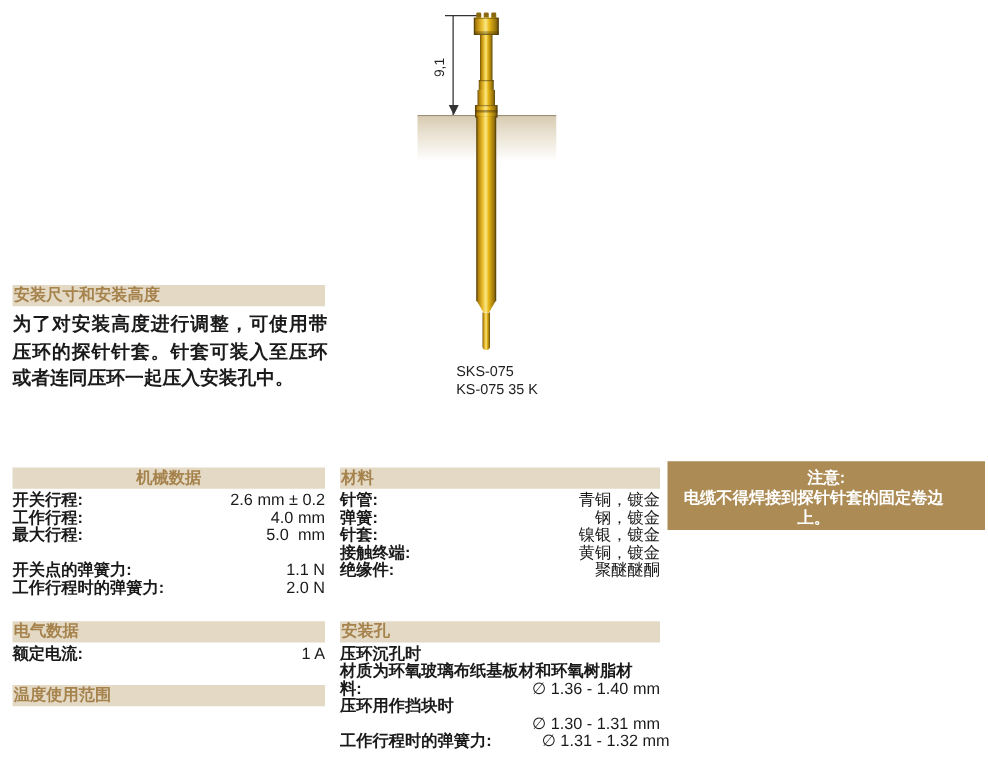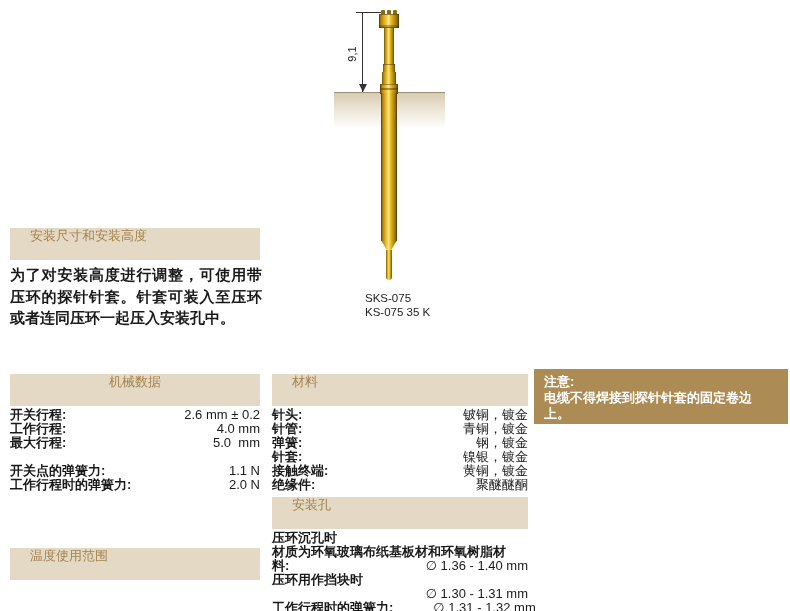--- a/index.html
+++ b/index.html
@@ -2,34 +2,34 @@
 <html style="--header-bg: #e3d9c5; --header-text: #a6834d; --note-bg: #ac8b54; --note-text: #ffffff; --probe-gold: #e8b615; --board-tan: #d8cbb2;"><head>
 <meta charset="utf-8">
 <style>
   html,body{margin:0;padding:0;background:#fff;}
   .canvas{position:relative;width:790px;height:611px;background:#fff;overflow:hidden;
           font-family:"Liberation Sans","DejaVu Sans",sans-serif;color:#1a1a1a;}
 
   
   .sec{position:absolute;}
   .sec-header{background:var(--header-bg,#e3d9c5);color:var(--header-text,#a6834d);
-              font-size:13px;font-weight:normal;line-height:15px;height:32px;padding:0 20px;
+              font-size:13px;font-weight:bold;line-height:15px;height:17px;padding:0 1px;
               box-sizing:border-box;}
   .rows{margin-top:2px;}
   .row{display:flex;justify-content:space-between;align-items:baseline;
        font-size:13px;line-height:14px;height:14px;white-space:pre;gap:40px;}
   .row .lbl{font-weight:bold;}
   .row .val{font-weight:normal;}
   .para{margin:4px 0 0 0;font-size:15px;font-weight:bold;line-height:21.5px;width:252px;
         text-align:justify;}
 
   
   .note{position:absolute;left:534px;top:369px;width:254px;height:55px;box-sizing:border-box;
         background:var(--note-bg,#ac8b54);color:var(--note-text,#fff);
-        padding:5px 10px;font-size:13px;font-weight:bold;line-height:16px;}
+        padding:5px 10px;font-size:13px;font-weight:bold;line-height:16px;text-align:center;}
   .note-body{width:214px;}
 
   
   .diagram{position:absolute;left:334px;top:8px;width:130px;height:320px;}
   .gold{background:linear-gradient(90deg,#6b520e 0%,#b8860b 12%,#edc335 34%,#f9e888 48%,
         #e8b615 62%,#9a750c 88%,#5e470c 100%);}
   .board{position:absolute;left:0;top:84px;width:111px;height:36px;
          border-top:1px solid #9c8f74;
          background:linear-gradient(180deg,var(--board-tan,#d8cbb2) 0%,#ece5d6 45%,rgba(255,255,255,0) 100%);}
   .dim-vline{position:absolute;left:28px;top:4px;width:1px;height:80px;background:#333;}
@@ -128,24 +128,20 @@
           <span class="lbl">工作行程时的弹簧力:</span>
           <span class="val">2.0 N</span>
         </div>
       </div>
   </div>
 
   <div class="sec" style="left:272px;top:374px;width:256px;">
     <div class="sec-header">材料</div>
     <div class="rows">
 
-        <div class="row">
-          <span class="lbl">针头:</span>
-          <span class="val">铍铜，镀金</span>
-        </div>
 
         <div class="row">
           <span class="lbl">针管:</span>
           <span class="val">青铜，镀金</span>
         </div>
 
         <div class="row">
           <span class="lbl">弹簧:</span>
           <span class="val">钢，镀金</span>
         </div>
@@ -160,20 +156,30 @@
           <span class="val">黄铜，镀金</span>
         </div>
 
         <div class="row">
           <span class="lbl">绝缘件:</span>
           <span class="val">聚醚醚酮</span>
         </div>
       </div>
   </div>
 
+  <div class="sec" style="left:10px;top:497px;width:250px;">
+    <div class="sec-header">电气数据</div>
+    <div class="rows">
+
+        <div class="row">
+          <span class="lbl">额定电流:</span>
+          <span class="val">1 A</span>
+        </div>
+      </div>
+  </div>
 
   <div class="sec" style="left:10px;top:548px;width:250px;">
     <div class="sec-header">温度使用范围</div>
   </div>
 
   <div class="sec" style="left:272px;top:497px;width:256px;">
     <div class="sec-header">安装孔</div>
     <div class="rows">
 
         <div class="row">

